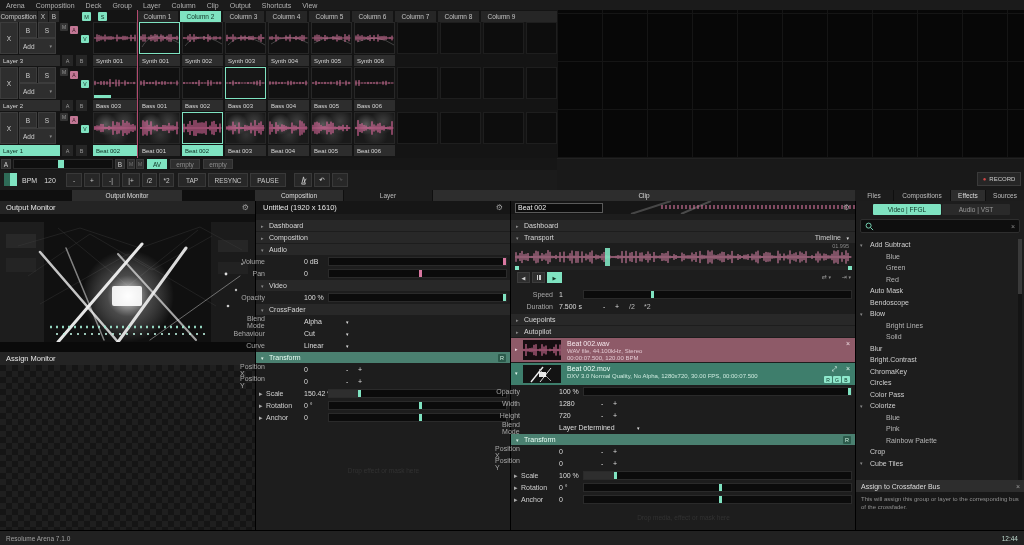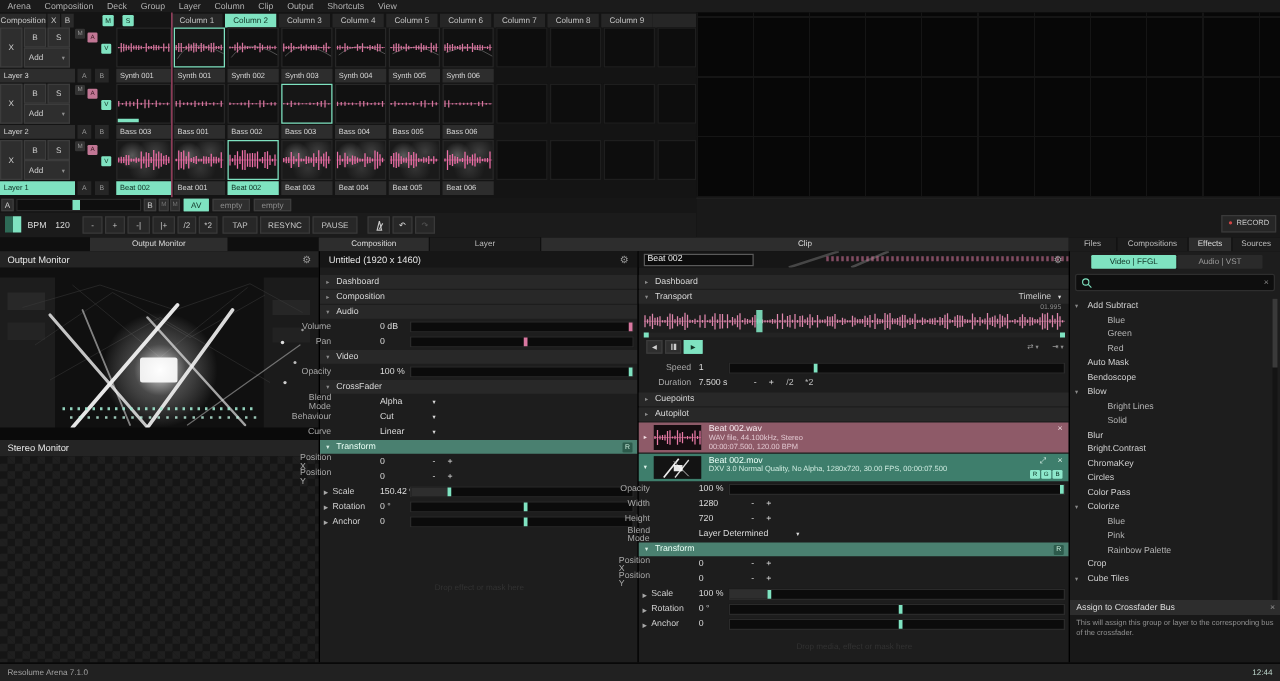--- a/index.html
+++ b/index.html
@@ -440,28 +440,28 @@
         <line x1="50" y1="113" x2="205" y2="113" stroke="#9fe8cf" stroke-width="2.4" stroke-dasharray="2 4" opacity=".9"></line>
         <line x1="56" y1="120" x2="210" y2="120" stroke="#bdf2e0" stroke-width="2" stroke-dasharray="2 5" opacity=".8"></line>
         <circle cx="226" cy="60" r="1.4" fill="#ddd"></circle>
           <circle cx="236" cy="76" r="1.2" fill="#bbb"></circle>
         <circle cx="228" cy="92" r="1.3" fill="#ccc"></circle>
           <circle cx="242" cy="50" r="1" fill="#999"></circle>
         <rect y="128" width="255" height="10" fill="#0a0a0a"></rect>
       </svg>
     </div>
     <div class="ptitle" style="position:absolute;left:0;top:151px;width:255px;padding-left:6px;background:#242424;box-sizing:border-box;">
-      <span>Stereo Monitor</span>
+      <span>Assign Monitor</span>
     </div>
     <div class="a checker" style="left:0;top:164px;width:255px;height:165px;"></div>
   </div>
 
   <div class="a panel" style="left:255px;top:201px;width:255px;height:329px;" id="comp-panel">
     <div class="ptitle" style="justify-content:space-between;padding:0 7px;">
-      <span>Untitled (1920 x 1460)</span>
+      <span>Untitled (1920 x 1610)</span>
       <span class="gear">⚙</span>
     </div>
     <div class="a" style="left:0;top:266px;width:255px;height:12px;display:flex;justify-content:center;font-size:6.5px;color:#323232;">
       <span>Drop effect or mask here</span>
     </div>
   <div class="prow sect" style="top: 19px;">
         <div class="arr" style="">▸</div>
         <div class="slbl" style="">Dashboard</div>
       </div>
       <div class="prow sect" style="top: 31px;">

